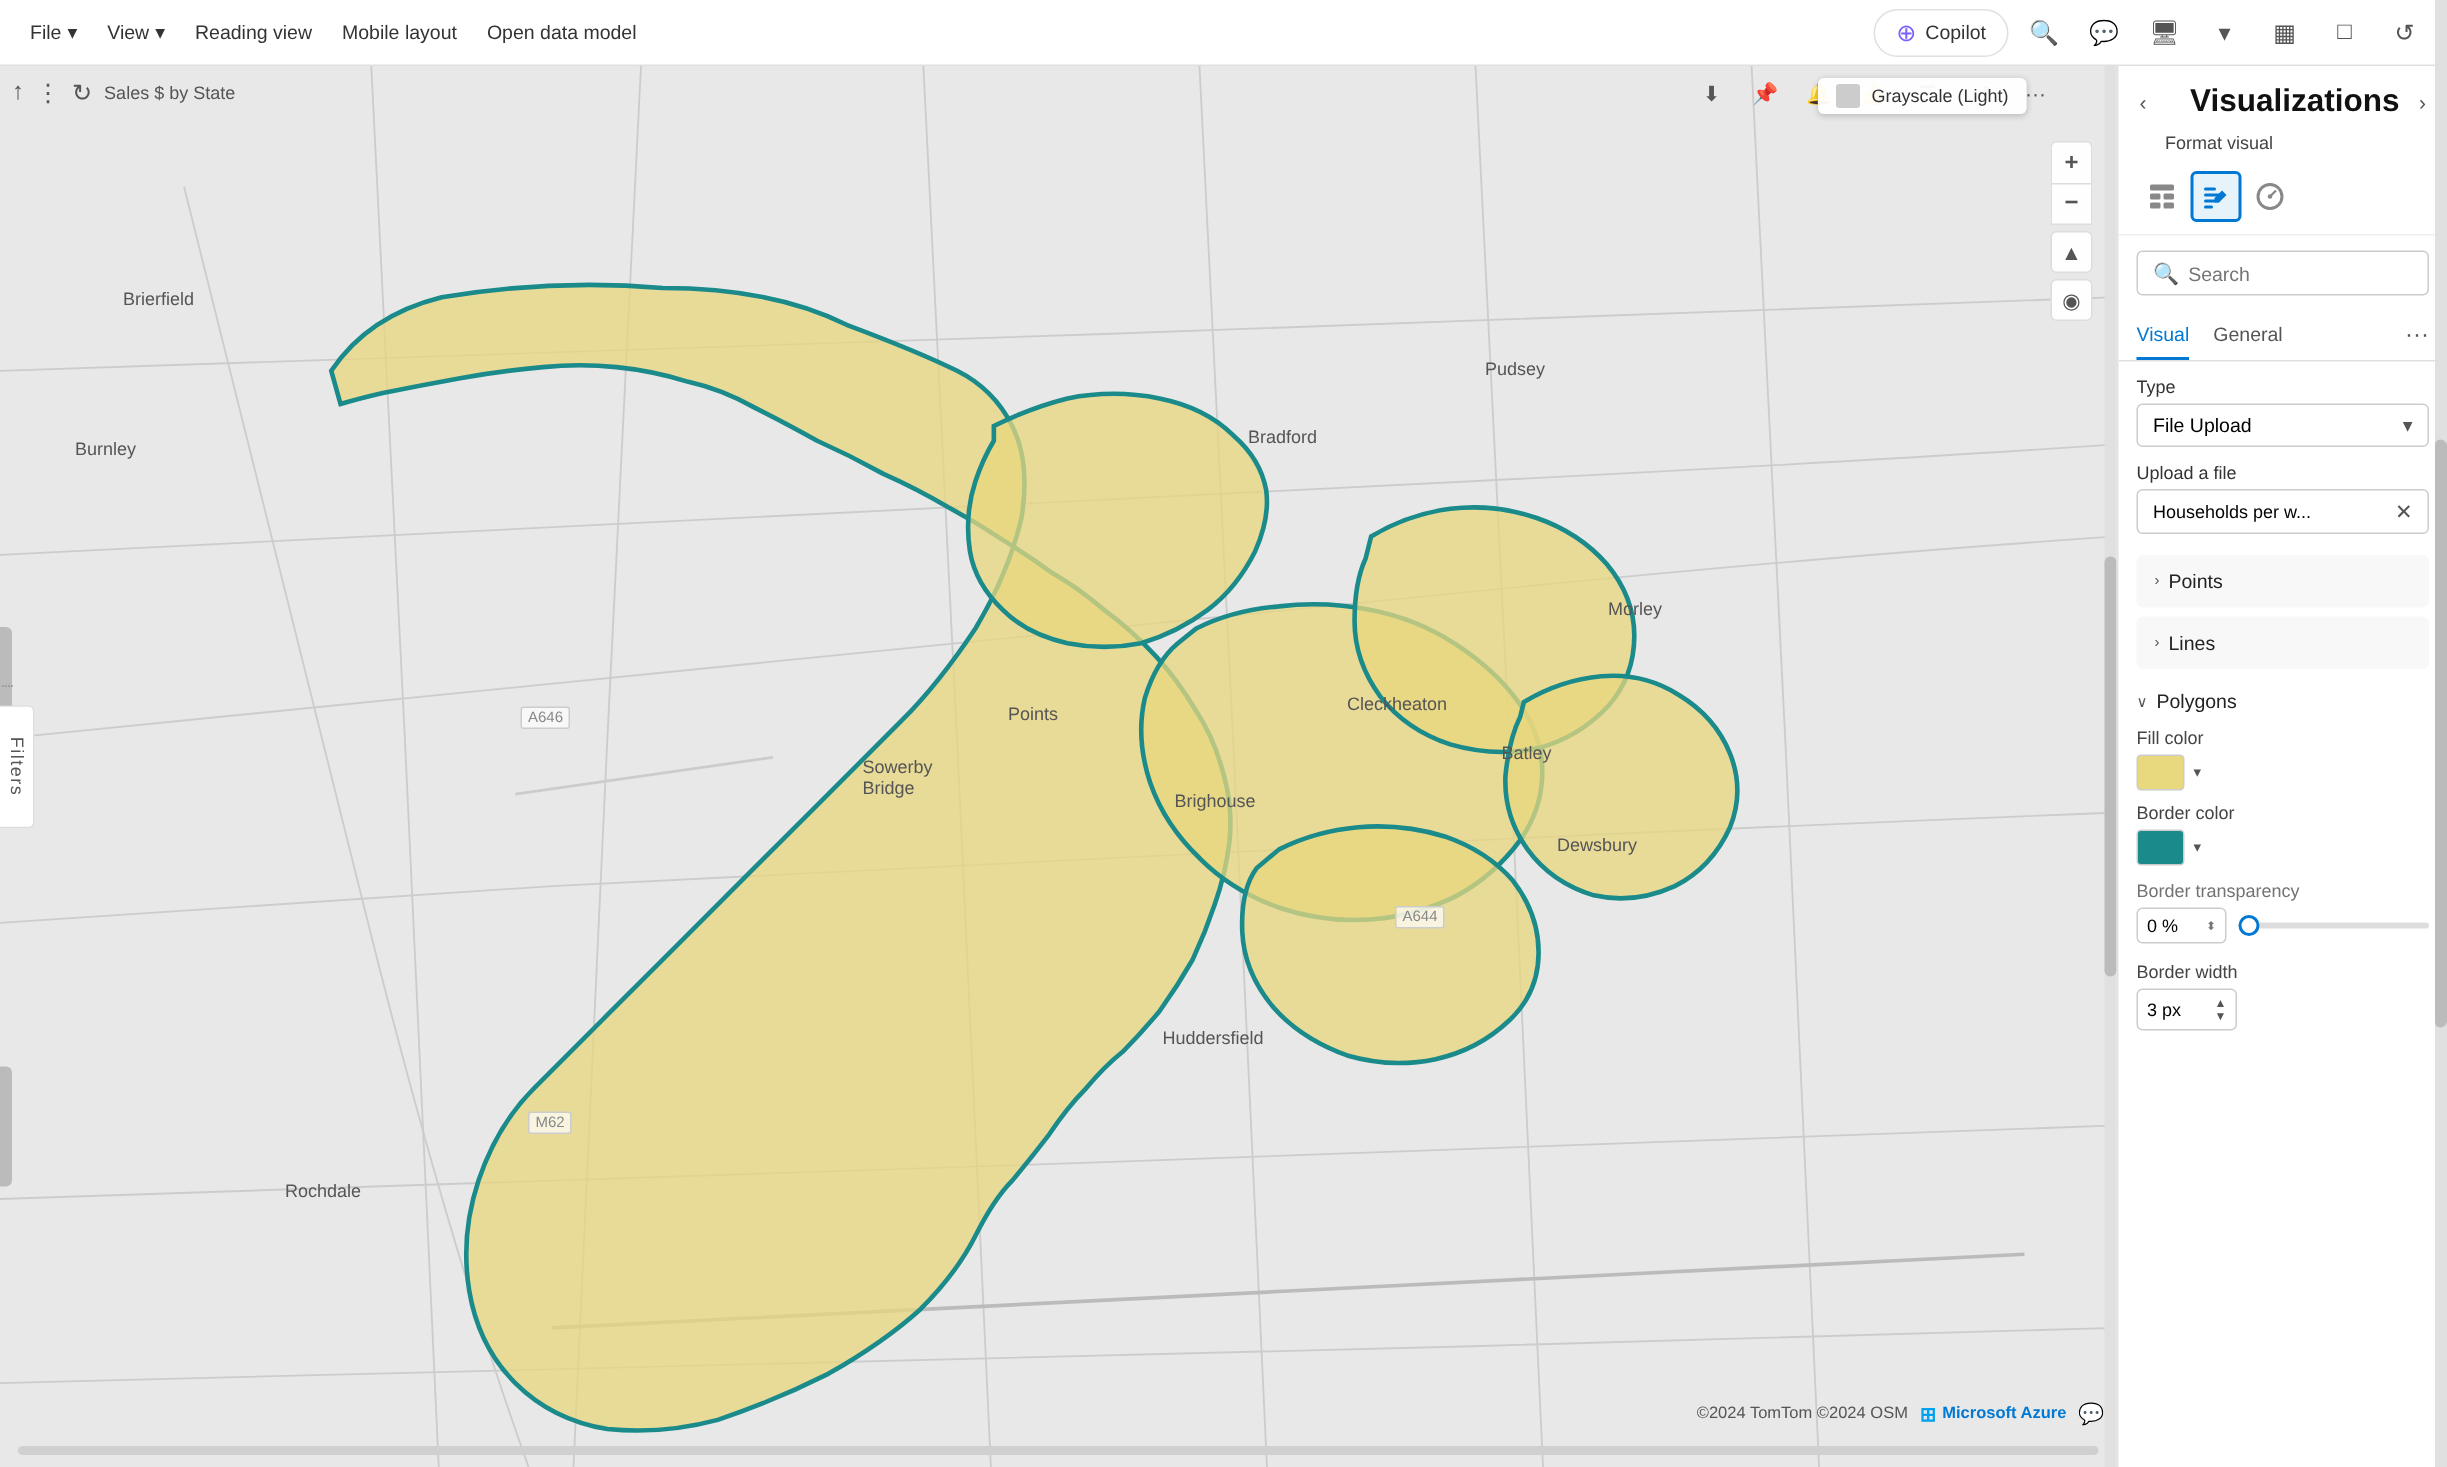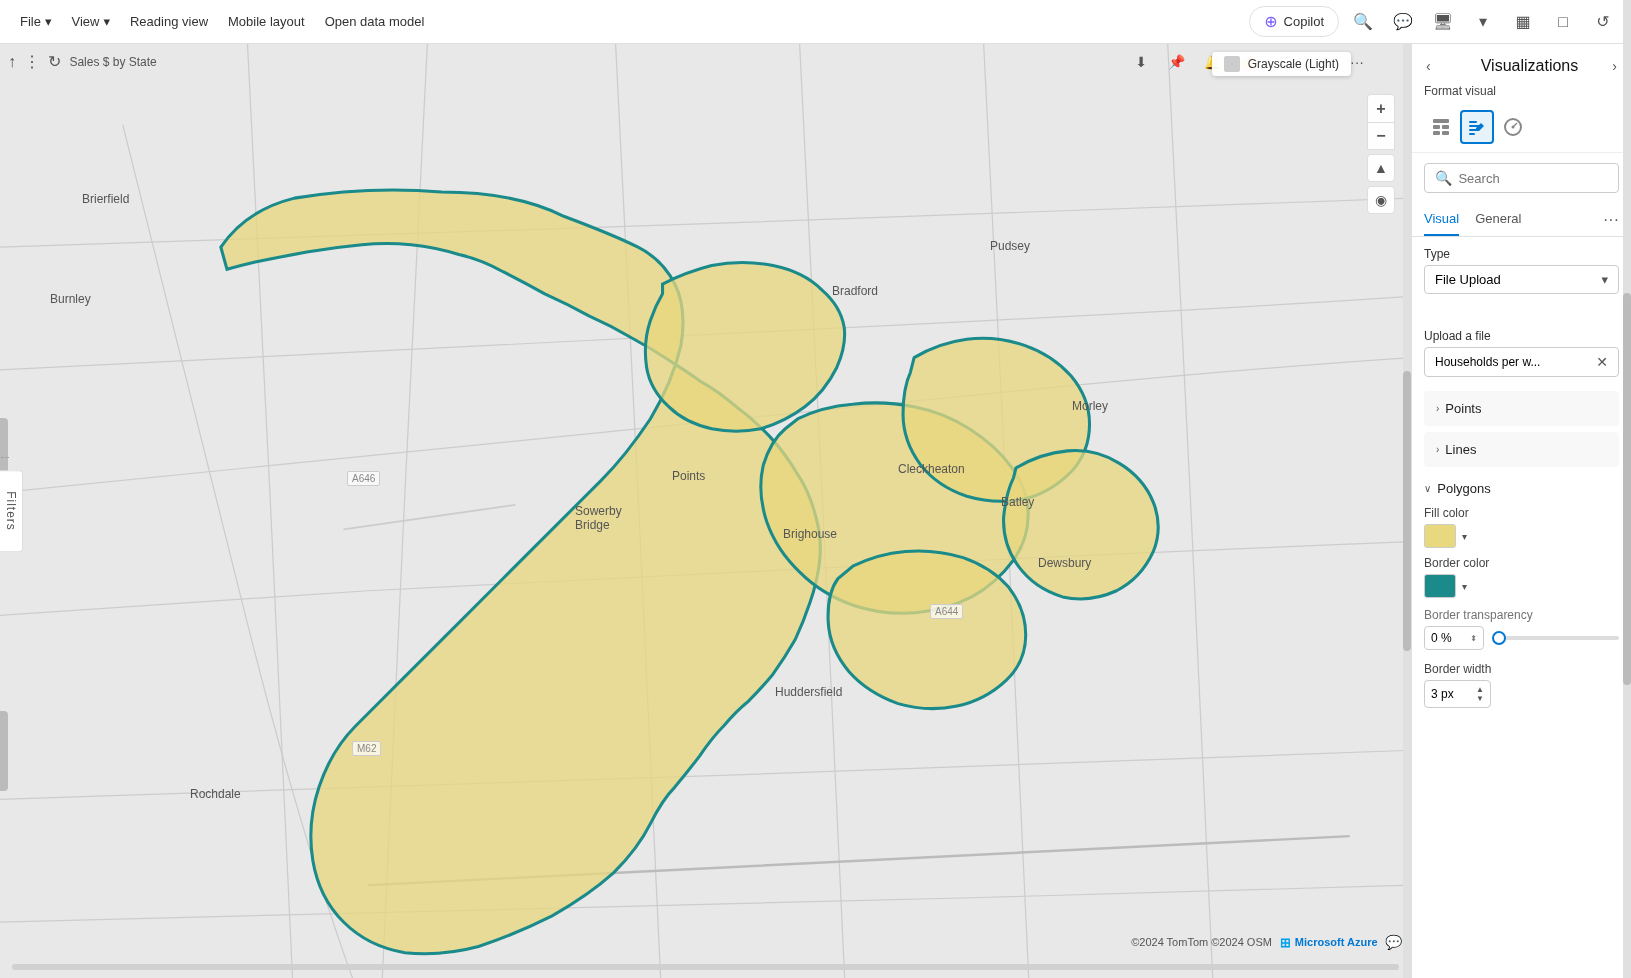--- a/index.html
+++ b/index.html
@@ -100,23 +100,23 @@
 
     
     .viz-panel {
       width: 220px; background: #fff; border-left: 1px solid #e0e0e0;
       display: flex; flex-direction: column; flex-shrink: 0; overflow-y: auto;
     }
     .viz-panel-header {
       display: flex; align-items: center; justify-content: space-between;
       padding: 12px 12px 4px 12px;
     }
-    .viz-panel-title { font-size: 16px; font-weight: 400; color: #111; margin-left: 16px; }
+    .viz-panel-title { font-size: 21px; font-weight: 700; color: #111; margin-left: 16px; }
     .viz-arrow { font-size: 14px; color: #555; cursor: pointer; padding: 2px; }
-    .viz-format-title { font-size: 12px; color: #444; padding: 4px 12px 8px; }
+    .viz-format-title { font-size: 12px; color: #444; padding: 4px 12px 8px; margin-left: 19px; }
 
     
     .viz-icons-row {
       display: flex; align-items: center; padding: 4px 12px 8px;
       border-bottom: 1px solid #eee; gap: 2px;
     }
     .viz-icon-btn {
       width: 34px; height: 34px; display: flex; align-items: center; justify-content: center;
       border-radius: 4px; cursor: pointer; font-size: 18px; color: #555;
     }
@@ -447,21 +447,21 @@
 
     <div class="viz-section">
       <div class="viz-label">Type</div>
       <div class="viz-dropdown">
         <span>File Upload</span>
         <span class="viz-dropdown-arrow">▾</span>
       </div>
     </div>
 
     <div class="viz-upload-row">
-      <div style="width:100%;margin-top:25px;">
+      <div style="width:100%;">
         <div class="viz-upload-label">Upload a file</div>
         <div class="viz-upload-field">
           <span>Households per w...</span>
           <span class="viz-upload-x">✕</span>
         </div>
       </div>
     </div>
 
     <div class="viz-collapsible">
       <div class="viz-collapsible-header">

